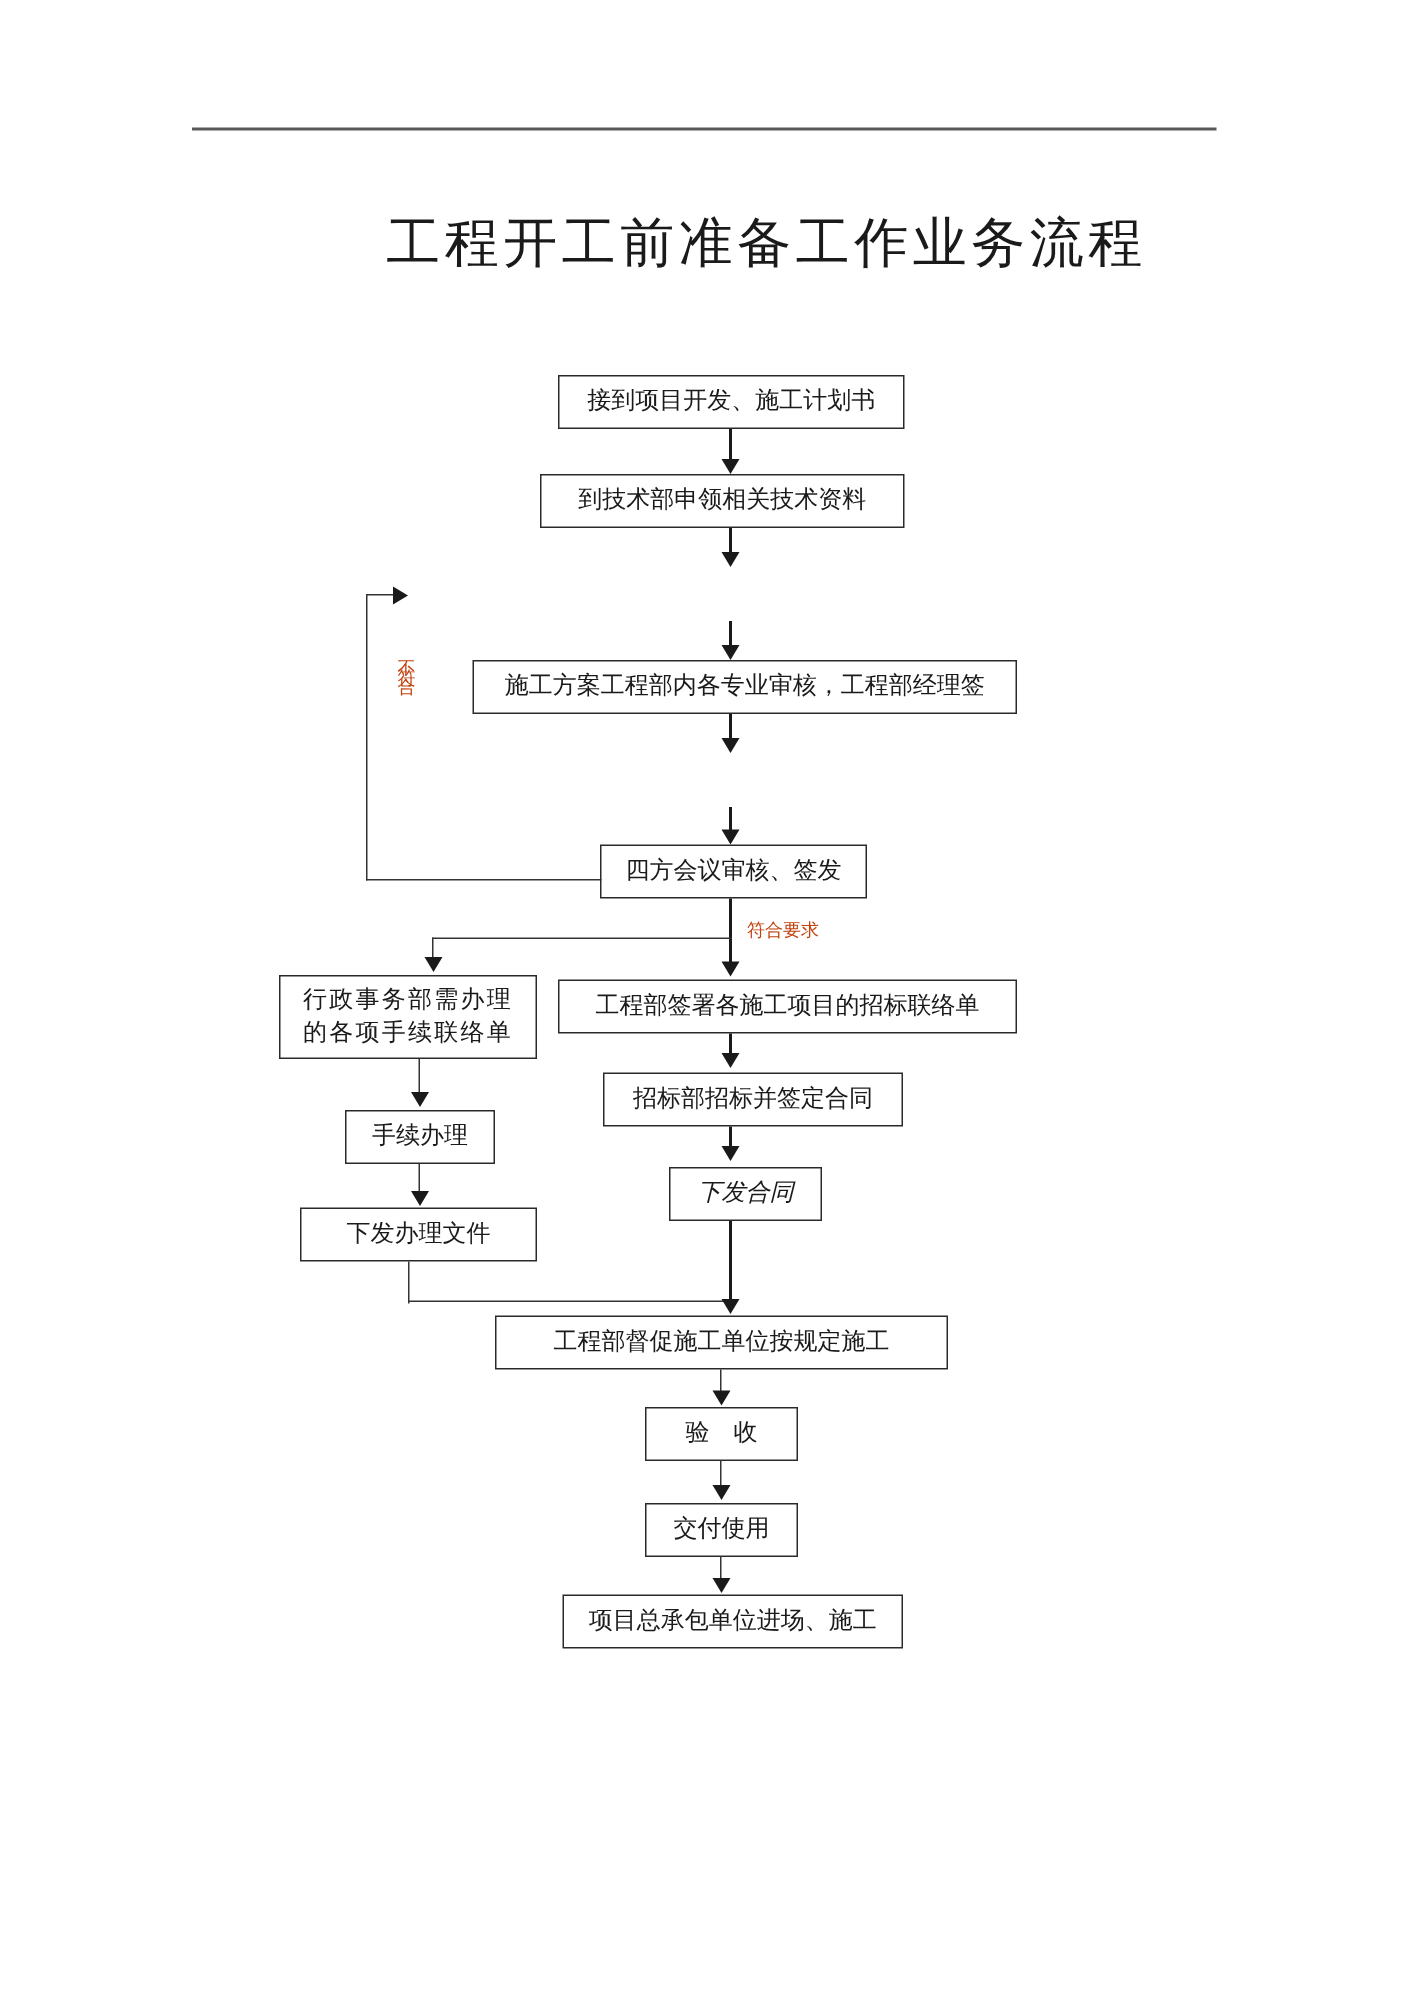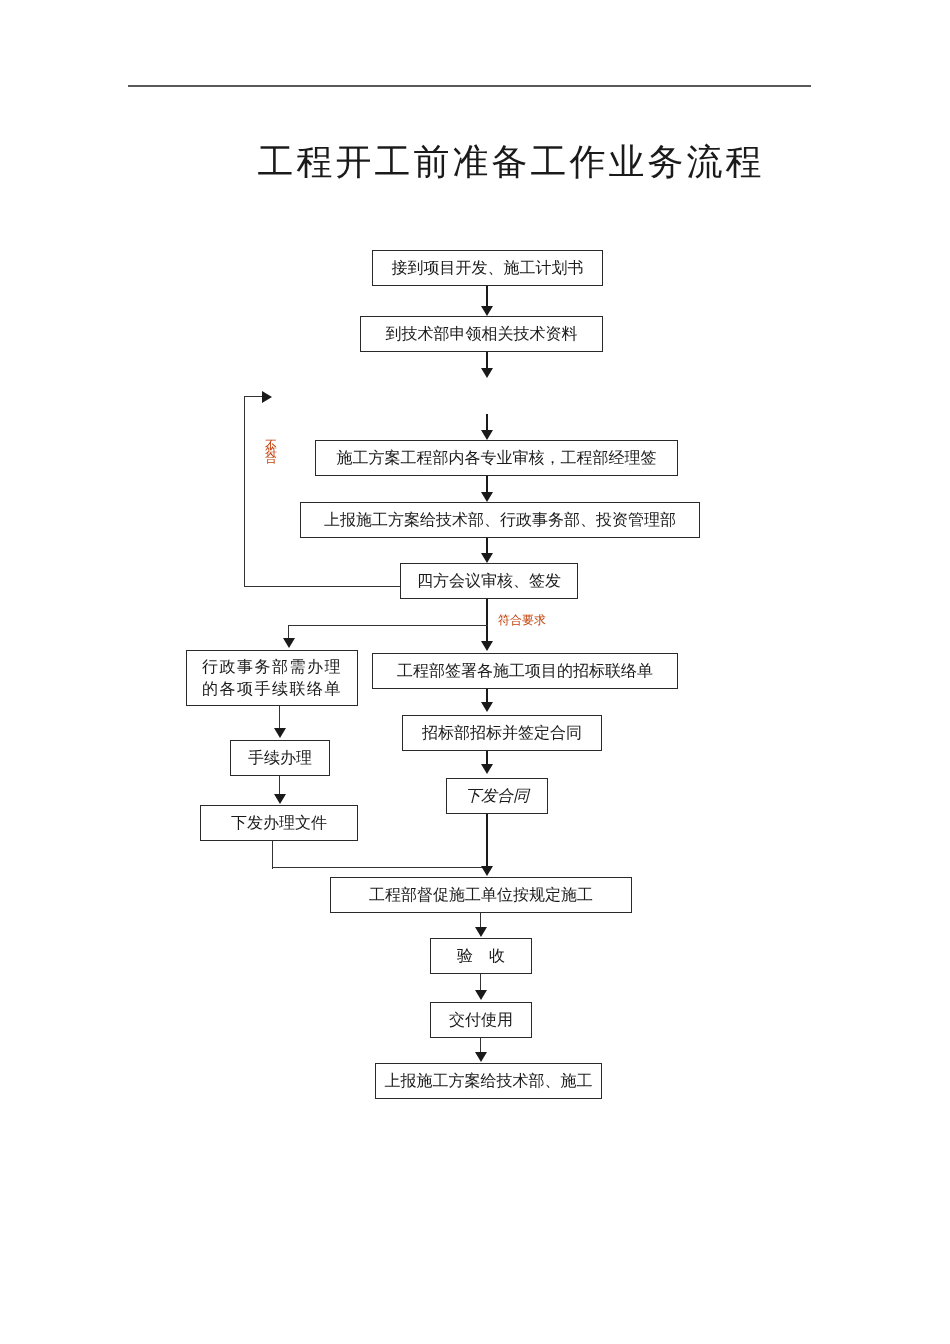--- a/index.html
+++ b/index.html
@@ -122,21 +122,20 @@
   <div class="vline" style="left:486px; top:352px; height:17px;"></div>
   <div class="arrow-down" style="left:481px; top:368px;"></div>
 
   <div class="vline" style="left:486px; top:414px; height:17px;"></div>
   <div class="arrow-down" style="left:481px; top:430px;"></div>
 
   <div class="node thick" style="left:315px; top:440px; width:363px; height:36px;">施工方案工程部内各专业审核，工程部经理签</div>
   <div class="vline" style="left:486px; top:476px; height:17px;"></div>
   <div class="arrow-down" style="left:481px; top:492px;"></div>
 
-  <div class="node" style="left:300px; top:502px; width:400px; height:36px;">上报施工方案给技术部、行政事务部、投资管理部</div>
   <div class="vline" style="left:486px; top:538px; height:17px;"></div>
   <div class="arrow-down" style="left:481px; top:553px;"></div>
 
   <div class="node thick" style="left:400px; top:563px; width:178px; height:36px;">四方会议审核、签发</div>
 
   <div class="hline thin" style="left:244px; top:586px; width:157px;"></div>
   <div class="vline thin" style="left:244px; top:396px; height:191px;"></div>
   <div class="hline thin" style="left:244px; top:396px; width:22px;"></div>
   <div class="arrow-right" style="left:262px; top:391px;"></div>
   <div class="edge-label vertical" style="left:262px; top:430px;">不符合</div>
@@ -179,15 +178,15 @@
   <div class="arrow-down" style="left:475px; top:927px;"></div>
 
   <div class="node thick" style="left:430px; top:938px; width:102px; height:36px;">验　收</div>
   <div class="vline thin" style="left:480px; top:974px; height:18px;"></div>
   <div class="arrow-down" style="left:475px; top:990px;"></div>
 
   <div class="node thick" style="left:430px; top:1002px; width:102px; height:36px;">交付使用</div>
   <div class="vline thin" style="left:480px; top:1038px; height:16px;"></div>
   <div class="arrow-down" style="left:475px; top:1052px;"></div>
 
-  <div class="node thick" style="left:375px; top:1063px; width:227px; height:36px;">上报施工方案给技术部、施工</div>
+  <div class="node thick" style="left:375px; top:1063px; width:227px; height:36px;">项目总承包单位进场、施工</div>
 
 </div>
 
 </body></html>

